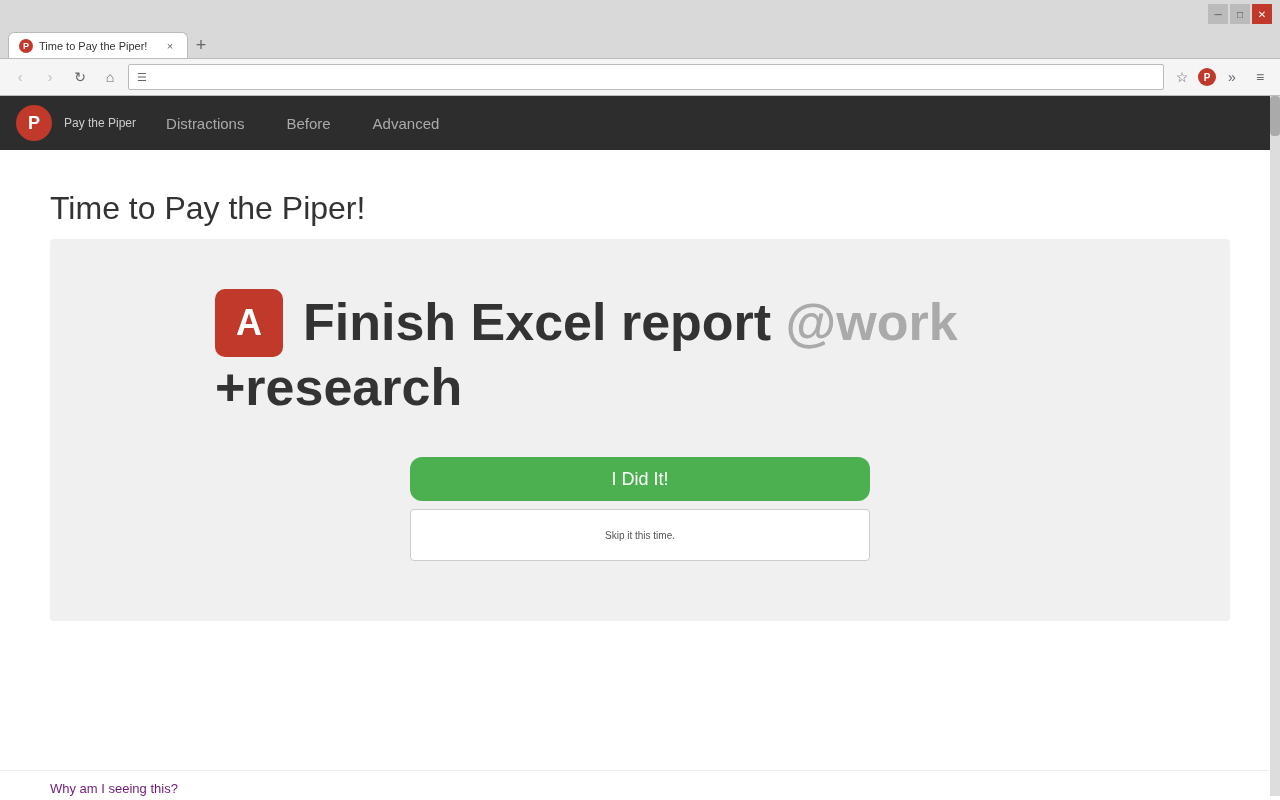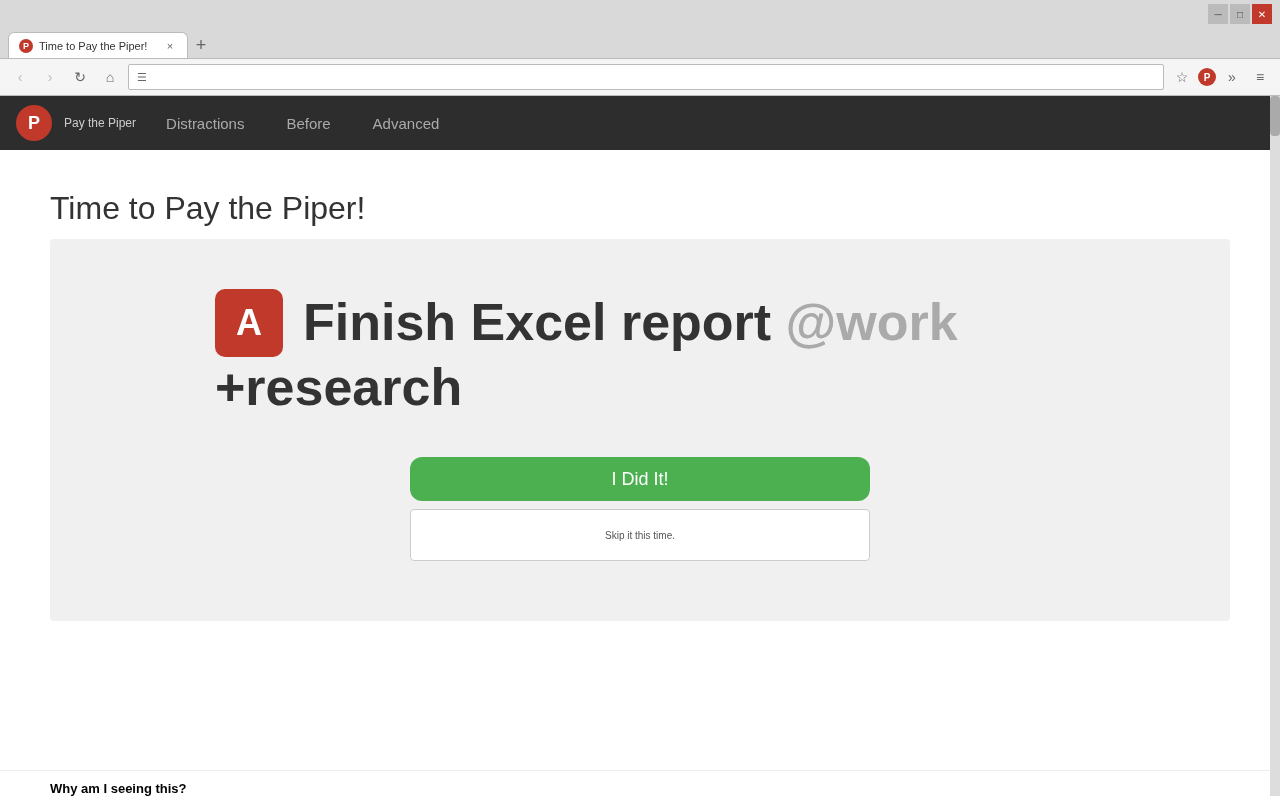--- a/index.html
+++ b/index.html
@@ -333,22 +333,22 @@
     }
 
     
     .page-footer {
       background: white;
       padding: 10px 50px 20px;
       border-top: 1px solid #eee;
     }
     .footer-question {
       font-size: 13px;
-      font-weight: bold;
-      color: #000000;
+      font-weight: normal;
+      color: #701a75;
       margin-bottom: 4px;
     }
 
     
     .scrollbar {
       position: absolute;
       right: 0;
       top: 96px;
       width: 10px;
       background: #ddd;

